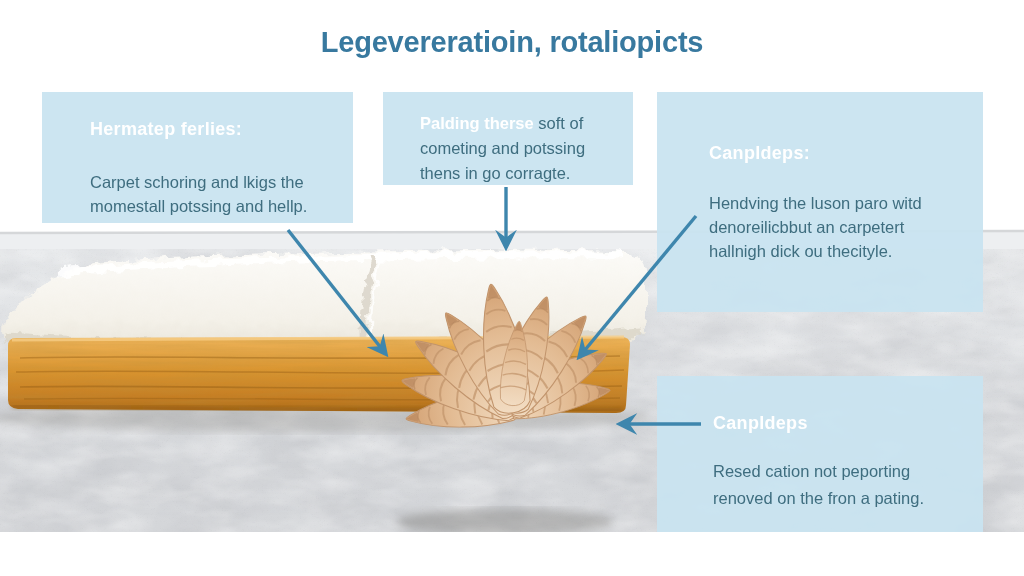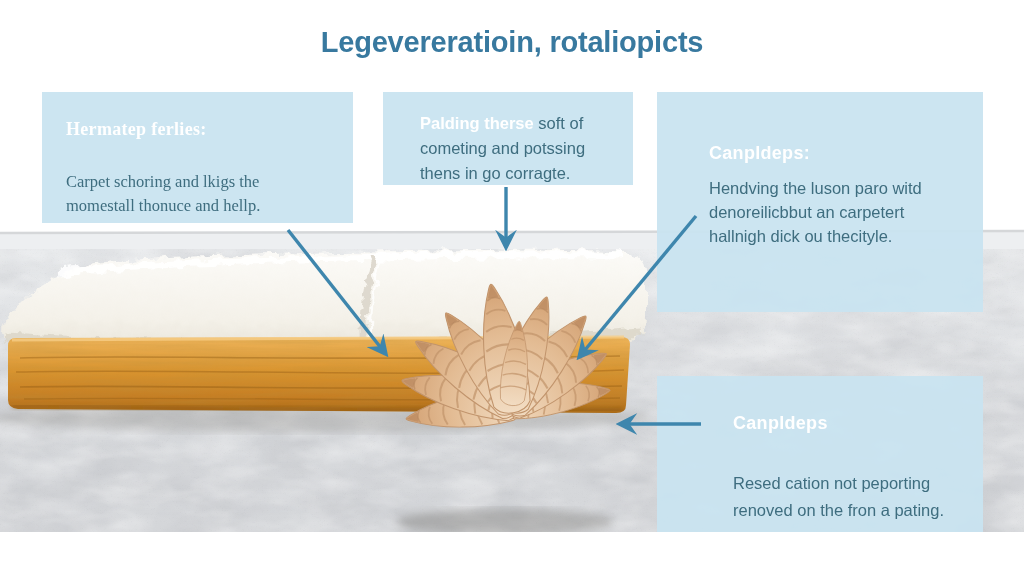--- a/index.html
+++ b/index.html
@@ -16,29 +16,29 @@
   .box{
     position:absolute;z-index:3;box-sizing:border-box;
     background:rgba(201,227,240,0.94);
   }
   .box h2{
     margin:0;color:#ffffff;font-size:18px;font-weight:700;letter-spacing:.3px;line-height:22px;
   }
   .box p{
     margin:0;color:#3e6d7f;font-size:16.5px;line-height:24px;white-space:pre-line;
   }
-  .box-tl{left:42px;top:92px;width:311px;height:131px;padding:26px 18px 0 24px;font-family:Liberation Serif, serif;}
+  .box-tl{left:42px;top:92px;width:311px;height:131px;padding:26px 18px 0 48px;}
   .box-tl p{margin-top:30px;}
   .box-tm{left:383px;top:92px;width:250px;height:93px;padding:19px 14px 0 37px;}
   .box-tm p{line-height:25px;}
   .box-tm .inline-head{color:#ffffff;font-weight:700;}
   .box-tr{left:657px;top:92px;width:326px;height:220px;padding:50px 26px 0 52px;}
-  .box-tr p{margin-top:12px;}
-  .box-br{left:657px;top:376px;width:326px;height:169px;padding:36px 26px 0 76px;}
-  .box-br p{margin-top:36px;line-height:27px;}
+  .box-tr p{margin-top:27px;}
+  .box-br{left:657px;top:376px;width:326px;height:169px;padding:36px 26px 0 56px;}
+  .box-br p{margin-top:24px;line-height:27px;}
 </style>
 </head>
 <body>
 
 <div class="stage">
 
   <svg class="scene" viewBox="0 0 1024 576" aria-hidden="true">
     <defs>
       <linearGradient id="carpetGrad" x1="0" y1="0" x2="0" y2="1">
         <stop offset="0" stop-color="#e8eaec"></stop>
@@ -150,21 +150,21 @@
       <use href="#cone" transform="rotate(260) scale(1.08)"></use>
       <use href="#cone" transform="rotate(275) scale(0.7) translate(6,0)"></use>
     </g>
   </svg>
 
   <div class="title">Legevereratioin, rotaliopicts</div>
 
   <div class="box box-tl">
     <h2>Hermatep ferlies:</h2>
     <p>Carpet schoring and lkigs the
-momestall thonuce and hellp.</p>
+momestall potssing and hellp.</p>
   </div>
 
   <div class="box box-tm">
     <p><span class="inline-head">Palding therse</span><span> soft of
 cometing and potssing
 thens in go corragte.</span></p>
   </div>
 
   <div class="box box-tr">
     <h2>Canpldeps:</h2>

